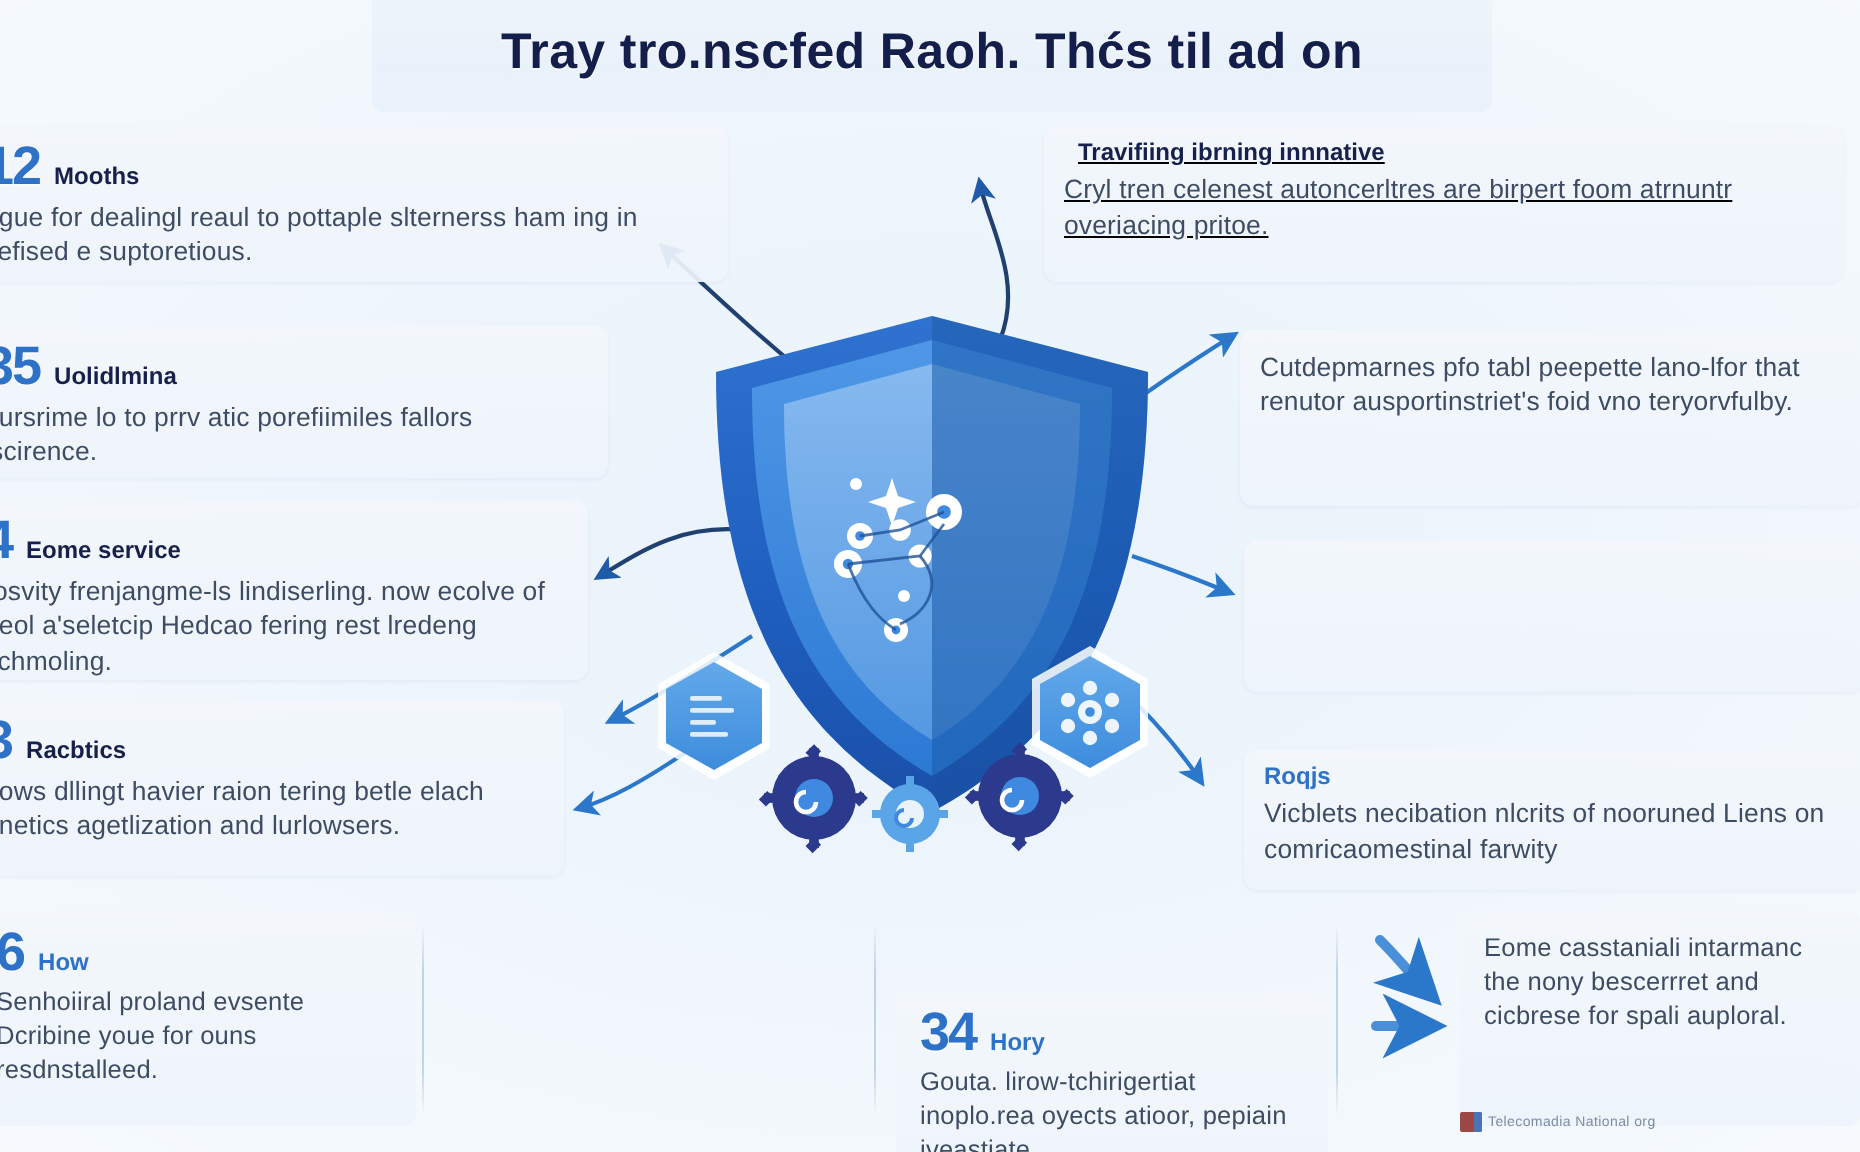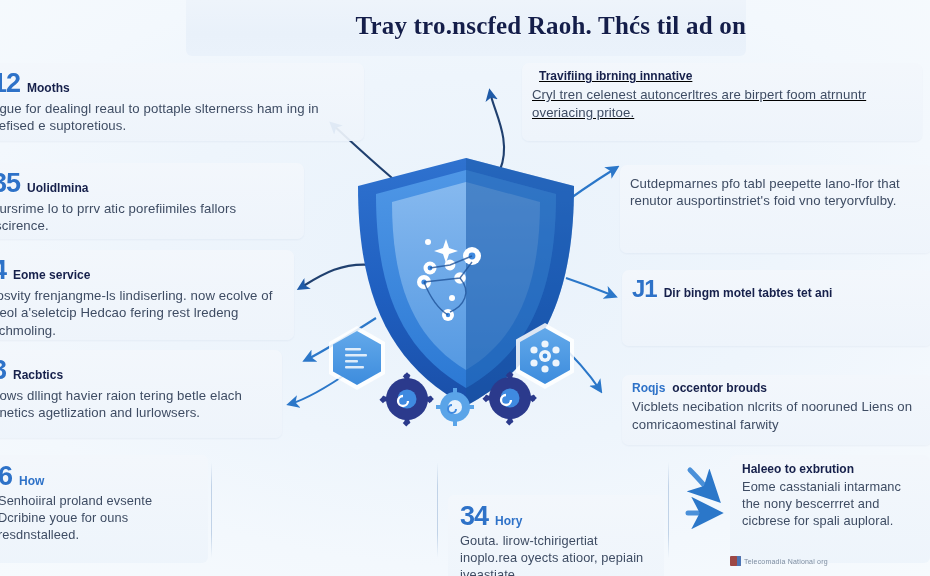--- a/index.html
+++ b/index.html
@@ -15,25 +15,24 @@
       radial-gradient(ellipse 700px 420px at 50% 46%, #e9f2fb 0%, #eef5fc 45%, #f3f8fd 72%, #f6fafd 100%);
   }
   
   .title-band {
     position: absolute; left: 186px; top: 0px; width: 560px; height: 56px;
     background: linear-gradient(180deg,#eef4fb 0%, #e9f1fa 60%, #eaf2fb 100%);
     border-radius: 0 0 6px 6px;
   }
   .title-text {
     position: absolute; left: 186px; top: 12px; width: 560px;
-    text-align: right;
+    text-align: center;
     font-size: 25px; font-weight: bold; letter-spacing: .2px;
     color: #141e4a;
     text-shadow: 0 1px 0 rgba(255,255,255,.65);
-    font-family: Liberation Serif, serif;
   }
   
   .card {
     position: absolute;
     background: linear-gradient(180deg, rgba(243,247,252,.95) 0%, rgba(238,244,251,.92) 100%);
     border-radius: 7px;
     padding: 7px 10px 9px 10px;
     box-shadow: 0 1px 2px rgba(30,60,110,.05);
   }
   .card-head { display: flex; align-items: baseline; gap: 7px; white-space: nowrap; }
@@ -275,30 +274,25 @@
       <span class="head">Travifiing ibrning innnative</span>
     </div>
     <div class="body">Cryl tren celenest autoncerltres are birpert foom atrnuntr overiacing pritoe.</div>
   </div>
 
   <div class="card right-card" style="left:620px; top:165px; width:312px; height:88px;">
     <div class="body">Cutdepmarnes pfo tabl peepette lano-lfor that renutor ausportinstriet's foid vno teryorvfulby.</div>
   </div>
 
   <div class="card right-card" style="left:622px; top:270px; width:310px; height:76px;">
-    <div class="card-head">
-      <span class="num num-sm">J1</span>
-      <span class="head">Dir bingm motel tabtes tet ani</span>
-    </div>
   </div>
 
   <div class="card right-card" style="left:622px; top:375px; width:310px; height:70px;">
     <div class="card-head">
       <span class="head head-blue">Roqjs</span>
-      <span class="head">occentor brouds</span>
     </div>
     <div class="body">Vicblets necibation nlcrits of nooruned Liens on comricaomestinal farwity</div>
   </div>
 
   <div class="bcard" style="left:-14px; width:222px;">
     <div class="card-head">
       <span class="num">6</span>
       <span class="head head-blue">How</span>
     </div>
     <div class="body">Senhoiiral proland evsente Dcribine youe for ouns resdnstalleed.</div>
@@ -310,23 +304,20 @@
   <div class="bcard" style="left:448px; width:216px;margin-top:40px;">
     <div class="card-head">
       <span class="num">34</span>
       <span class="head head-blue">Hory</span>
     </div>
     <div class="body">Gouta. lirow-tchirigertiat inoplo.rea oyects atioor, pepiain iveastiate</div>
   </div>
   <div class="divider" style="left:668px;"></div>
 
   <div class="bcard" style="left:730px; width:200px;">
-    <div class="card-head">
-      <span class="head">Haleeo to exbrution</span>
-    </div>
     <div class="body">Eome casstaniali intarmanc the nony bescerrret and cicbrese for spali auploral.</div>
   </div>
 
   <div class="wm">
     <span class="wm-mark"></span>
     <span>Telecomadia National org</span>
   </div>
 
 </div>
 

